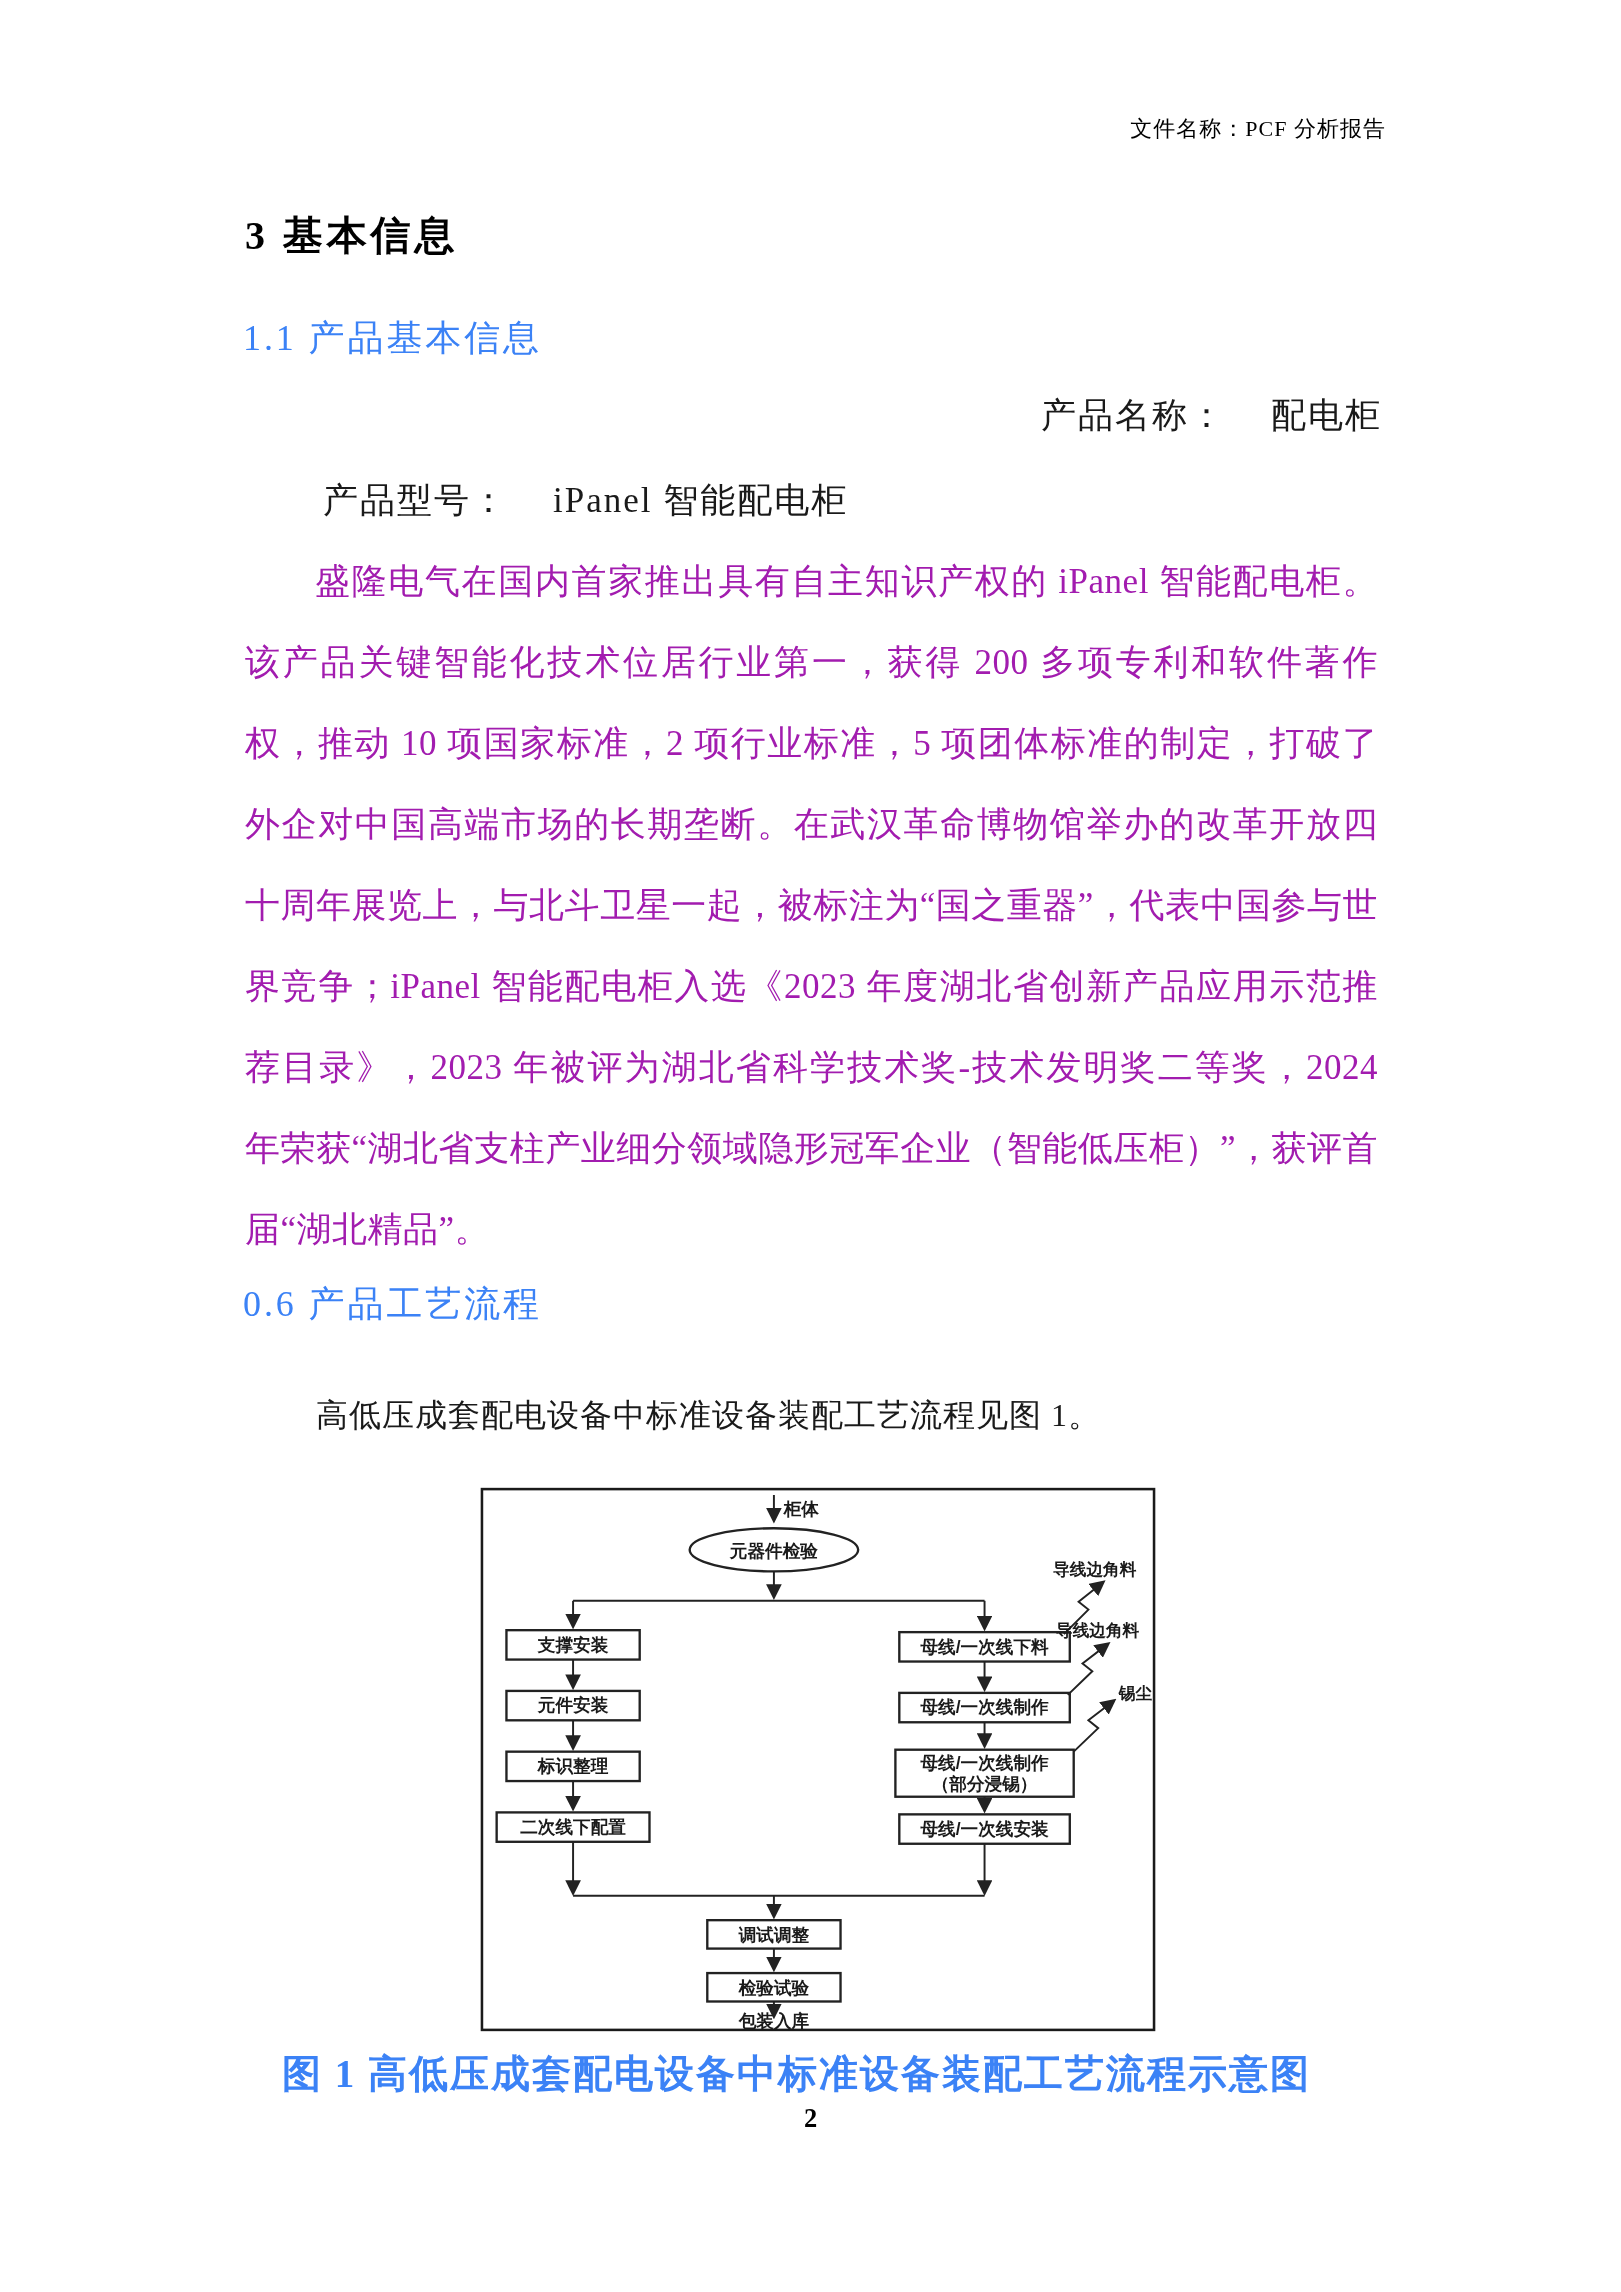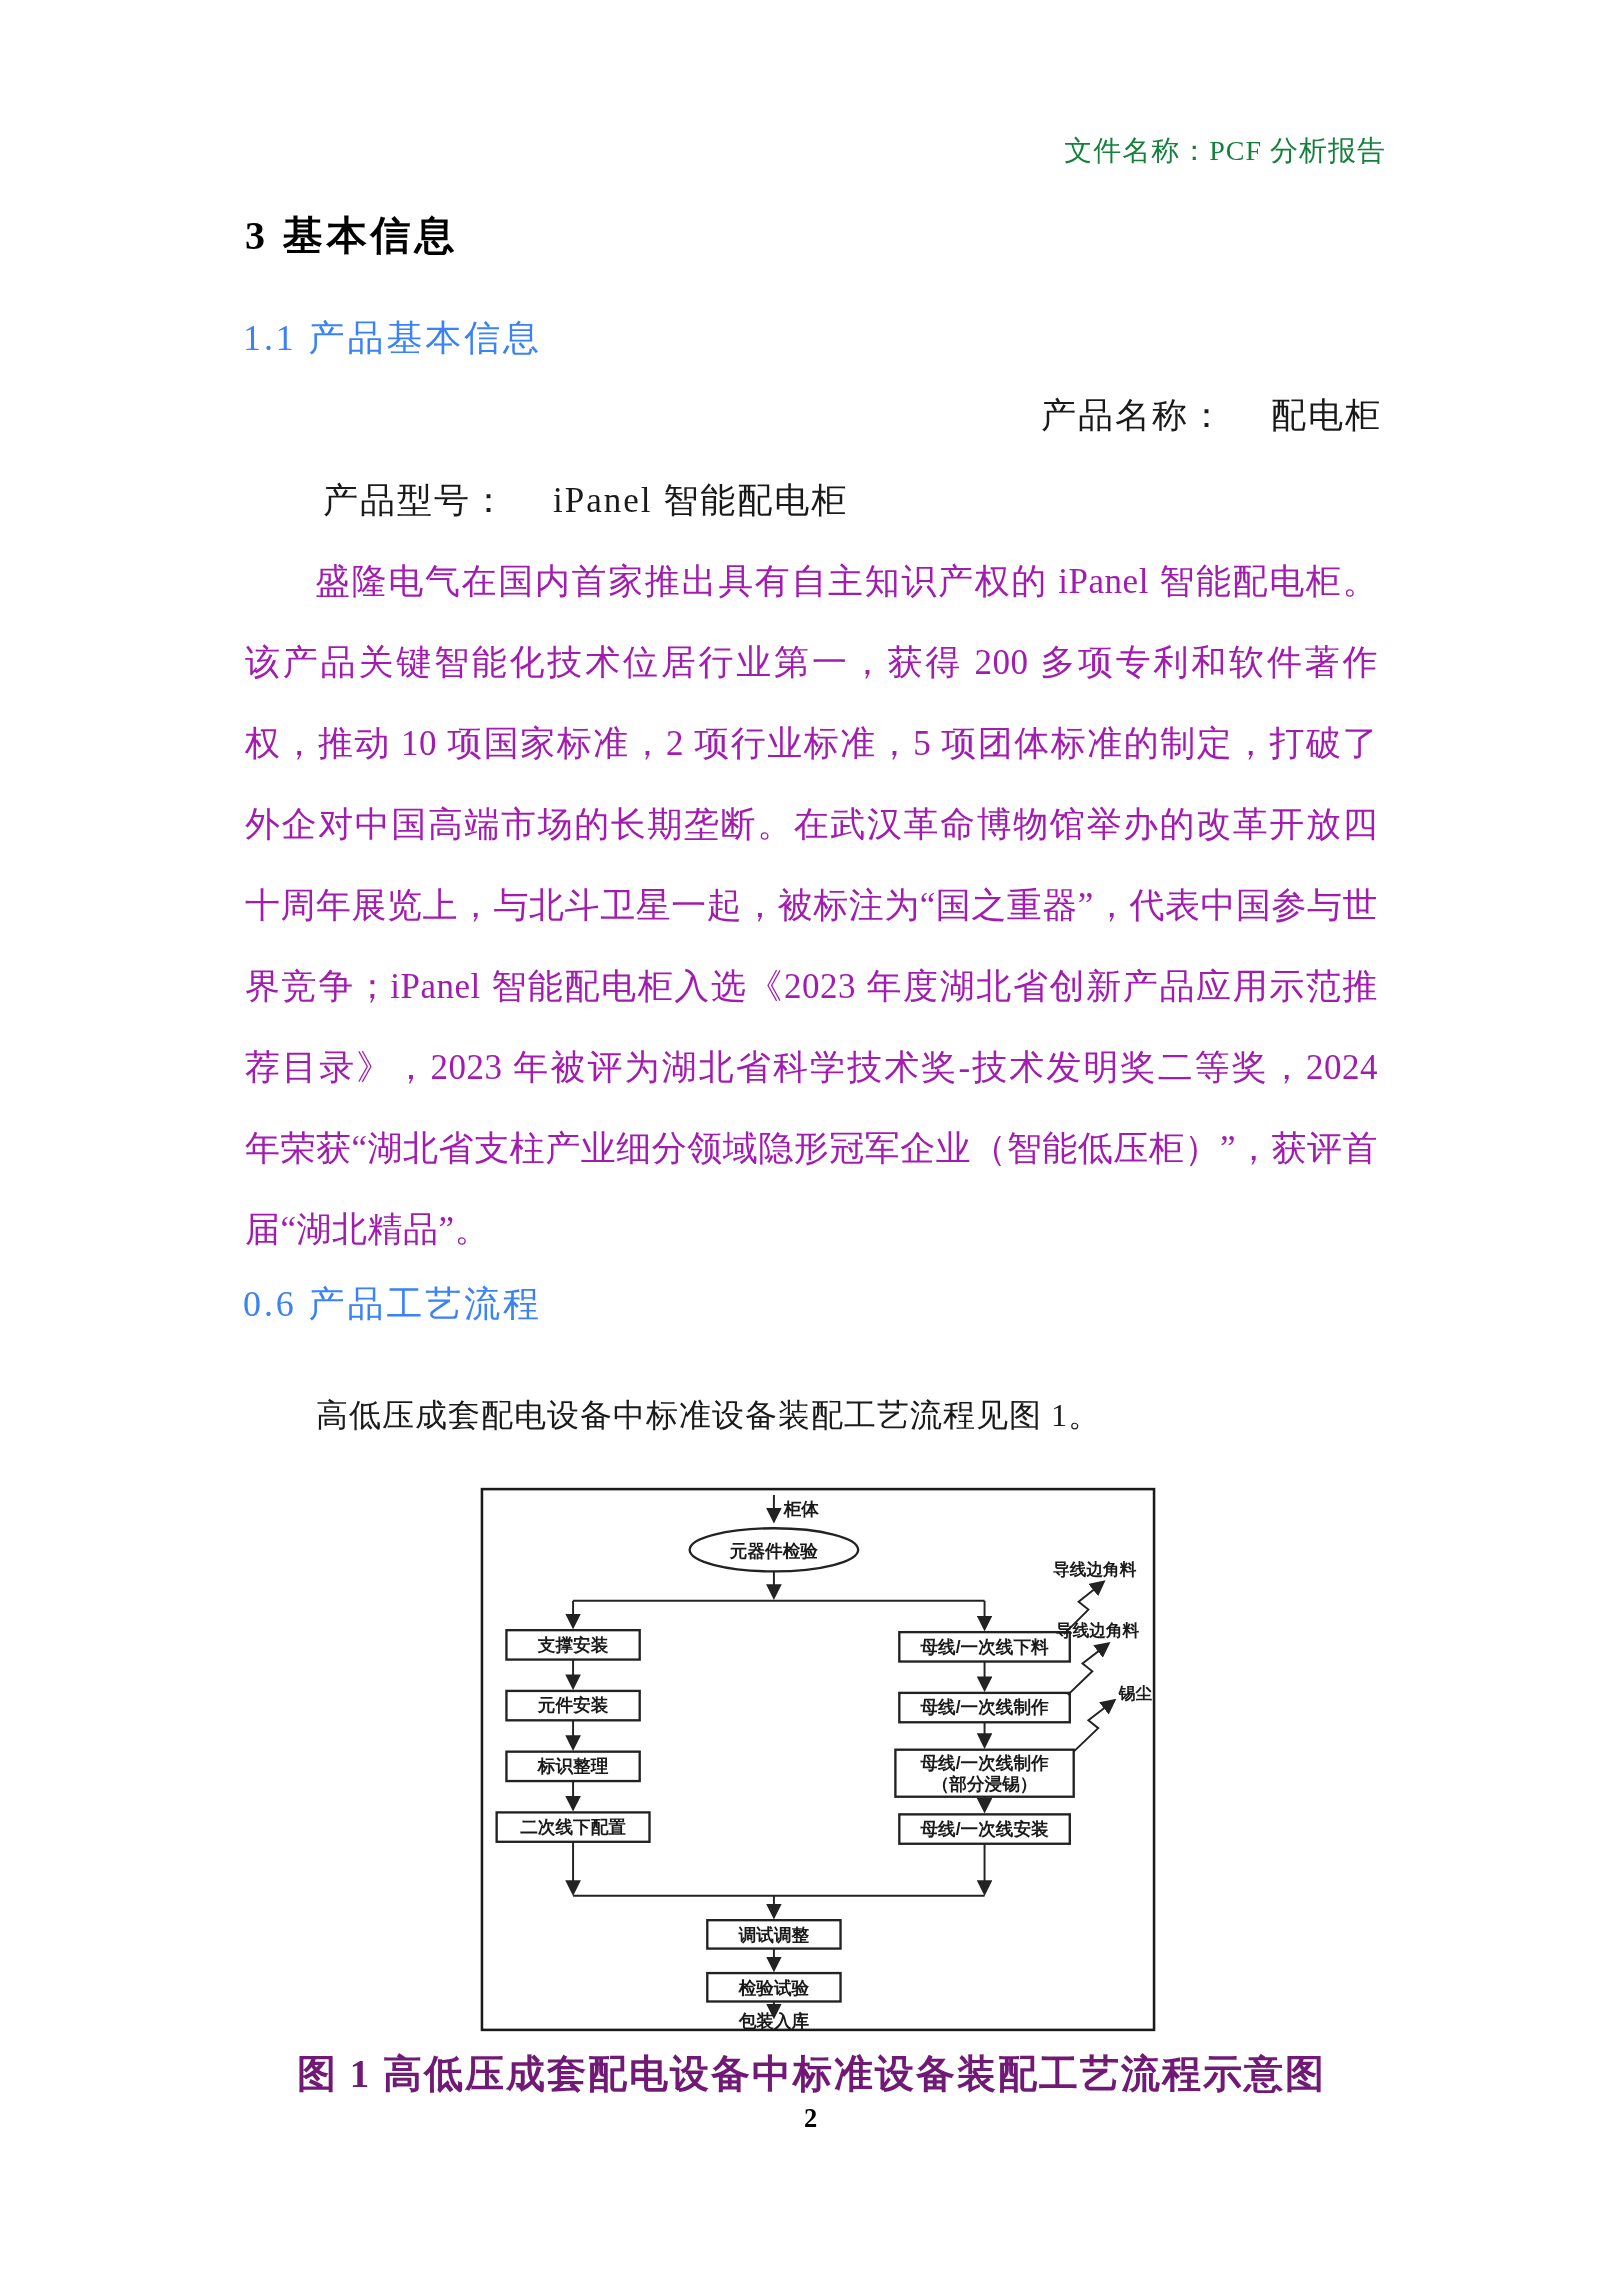--- a/index.html
+++ b/index.html
@@ -6,22 +6,22 @@
   .page{
     position:relative;
     width:1621px;height:2293px;
     background:#ffffff;
     color:#111;
     font-family:"Liberation Serif","DejaVu Serif",serif;
     overflow:hidden;
   }
   .abs{position:absolute;}
   .doc-header{
-    top:132px;right:235px;
-    font-size:28px;letter-spacing:1px;color:#15803d;
+    top:114px;right:235px;
+    font-size:22px;letter-spacing:1px;color:#000000;
   }
   .h1{
     left:245px;top:208px;
     font-size:40px;font-weight:bold;letter-spacing:3.9px;color:#000;
   }
   .h2{
     left:243px;top:314px;
     font-size:36px;letter-spacing:2.9px;color:#3b82f6;
   }
   .h2-2{left:243px;top:1280px;}
@@ -39,23 +39,23 @@
     text-align:justify;text-justify:inter-ideograph;
     text-indent:2em;color:#a21caf;
     letter-spacing:0.5px;
   }
   .process-line{
     left:316px;top:1394px;width:1078px;
     font-size:32px;letter-spacing:1px;color:#1a1a1a;white-space:nowrap;
   }
   .figure-wrap{left:480px;top:1487px;width:806px;height:545px;}
   .figure-caption{
-    left:245px;top:2047px;width:1133px;
+    left:230px;top:2047px;width:1133px;
     font-size:39px;font-weight:bold;text-align:center;
-    letter-spacing:2px;color:#701a75;white-space:nowrap;
+    letter-spacing:2px;color:#3b82f6;white-space:nowrap;
   }
   .page-num{
     left:0;top:2103px;width:1621px;
     font-size:26.5px;font-weight:bold;text-align:center;color:#000;
   }
   svg .flow-line{stroke:#222;stroke-width:2;fill:none;}
   svg .flow-box{stroke:#222;stroke-width:2.4;fill:#ffffff;}
   svg .flow-border{stroke:#1a1a1a;stroke-width:2.6;fill:none;}
   svg text{
     font-family:"Liberation Sans","DejaVu Sans",sans-serif;

